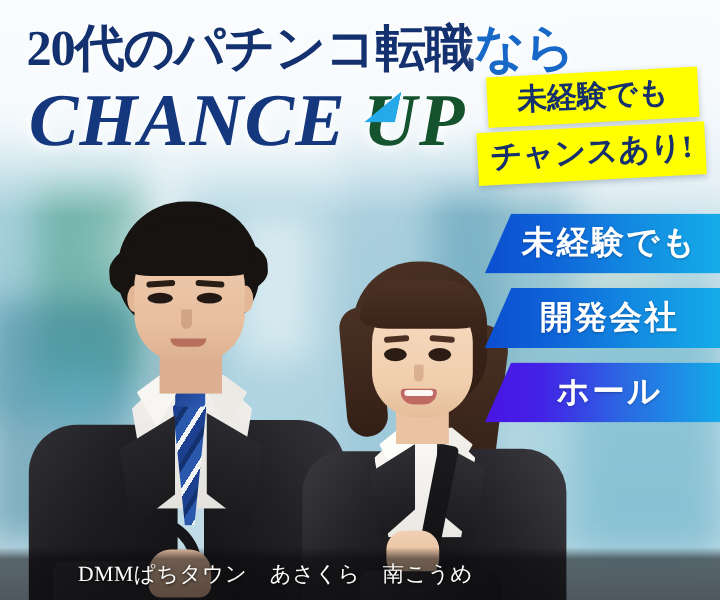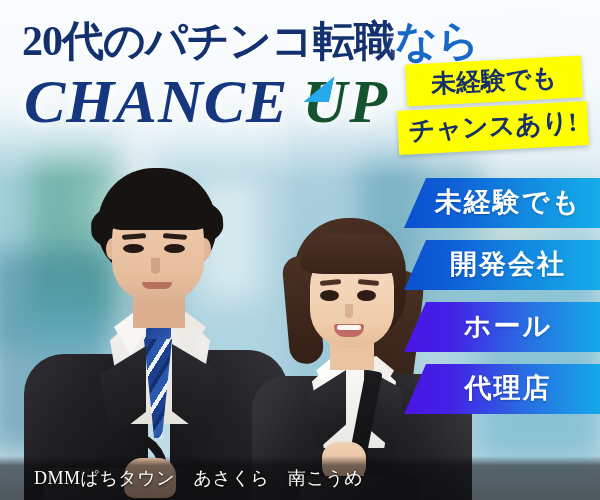--- a/index.html
+++ b/index.html
@@ -256,21 +256,21 @@
   .cat.purple{background:linear-gradient(90deg,#4a14e4 0%,#4322e6 24%,#2a6ae2 60%,#14a9e8 100%);}
   .cat span{display:inline-block;transform:translateY(-1px);}
 
   
   .credit{
     position:absolute;left:0;bottom:0;width:100%;height:44px;z-index:9;
     background:linear-gradient(180deg,rgba(10,10,12,.0) 0%,rgba(10,10,12,.55) 22%,rgba(10,10,12,.62) 100%);
     display:flex;align-items:center;
   }
   .credit-text{
-    margin-left:34px;color:#ffffff;font-size:18px;font-weight:400;letter-spacing:.5px;
+    margin-left:65px;color:#ffffff;font-size:18px;font-weight:400;letter-spacing:.5px;
     white-space:nowrap;text-shadow:0 1px 3px rgba(0,0,0,.8);
   }
 </style>
 </head>
 <body>
 
 <div class="banner">
 
   <div class="bg">
     <div class="bg-base"></div>
@@ -359,22 +359,19 @@
   <div class="cats">
     <div class="cat blue">
       <span>未経験でも</span>
     </div>
     <div class="cat blue">
       <span>開発会社</span>
     </div>
     <div class="cat purple">
       <span>ホール</span>
     </div>
-    <div class="cat purple">
-      <span>代理店</span>
-    </div>
   </div>
 
   <div class="credit">
     <div class="credit-text">DMMぱちタウン　あさくら　南こうめ</div>
   </div>
 
 </div>
 
 </body></html>

